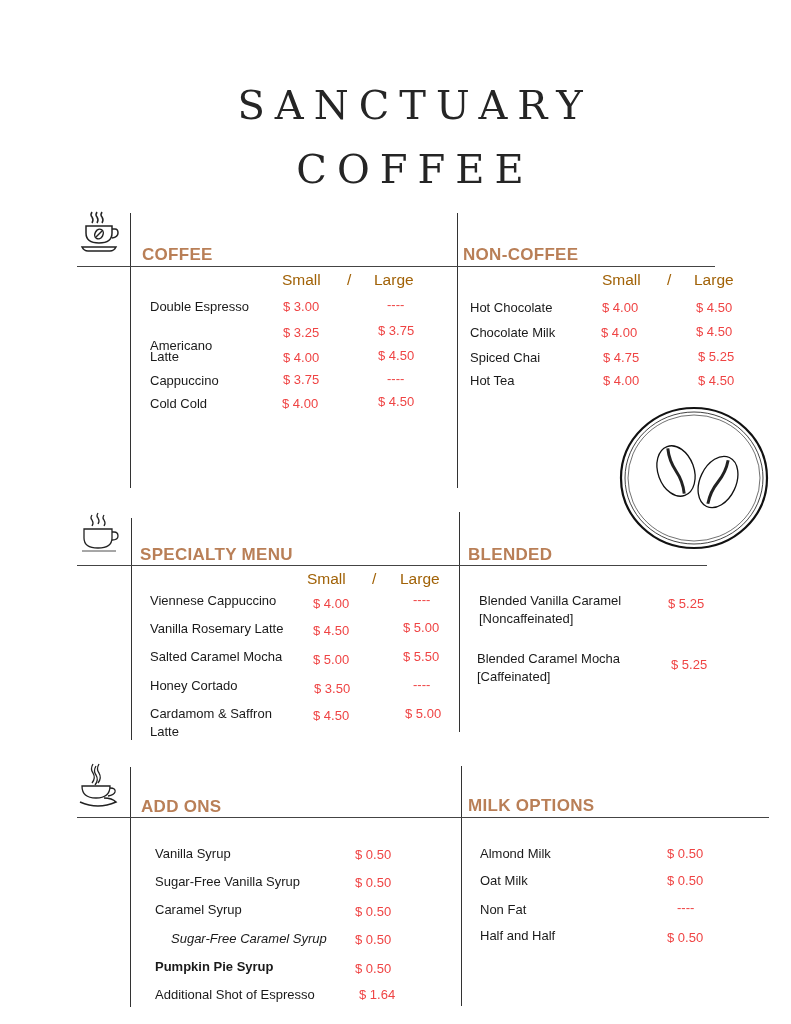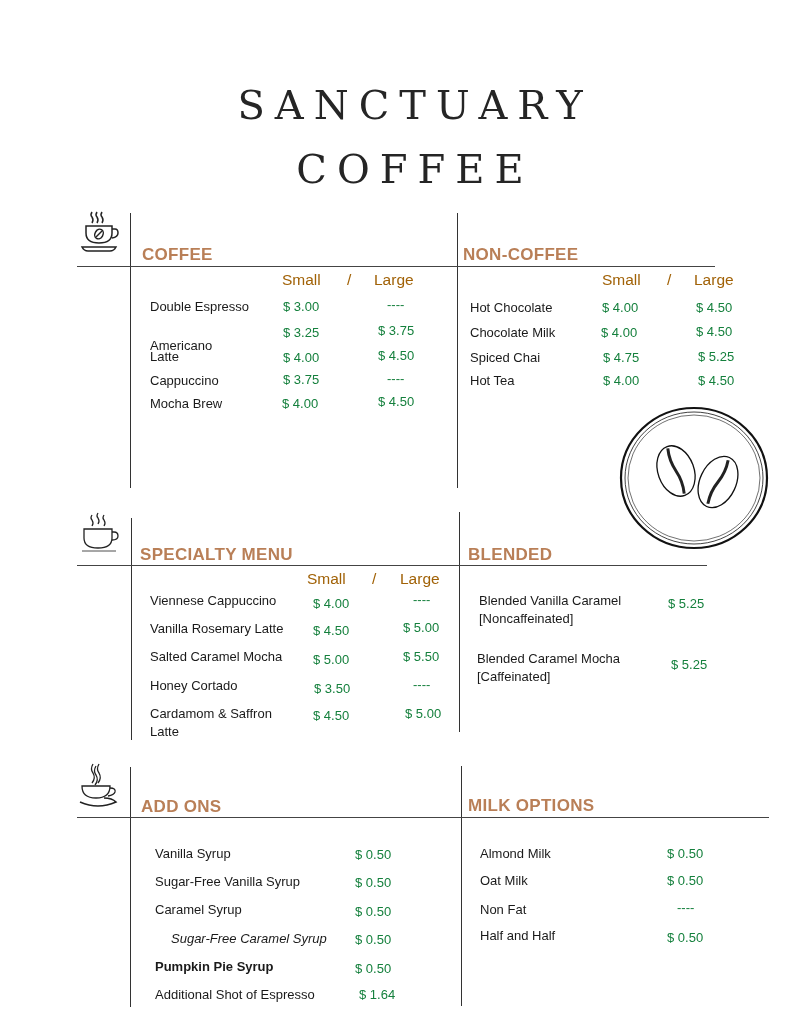--- a/index.html
+++ b/index.html
@@ -10,21 +10,21 @@
            font-family: "DejaVu Serif", serif; font-weight: normal;
            color: #252525; letter-spacing: 10px; font-size: 40px; }
   .hline { position: absolute; height: 1px; background: #444; }
   .vline { position: absolute; width: 1px; background: #333; }
   .sec-title { position: absolute; font-family: "Liberation Sans", sans-serif;
                font-weight: bold; color: #b97f57; font-size: 17px; letter-spacing: 0.3px; }
   .txt { position: absolute; font-size: 13px; color: #1a1a1a; white-space: nowrap;
          font-family: "Liberation Sans", sans-serif; }
   .hdr { position: absolute; font-size: 15.5px; color: #a16207;
          font-family: "Liberation Sans", sans-serif; }
-  .price { position: absolute; font-size: 13px; color: #15803d;
+  .price { position: absolute; font-size: 13px; color: #ef4444;
            font-family: "Liberation Sans", sans-serif; white-space: nowrap; }
   .icon { position: absolute; }
 </style>
 </head>
 <body>
 
 <div class="abs title" style="top:82px;">SANCTUARY</div>
 <div class="abs title" style="top:146px;">COFFEE</div>
 
 <svg class="icon" style="left:80px;top:210px;" width="40" height="44" viewBox="0 0 40 44">
@@ -58,21 +58,21 @@
   <div class="price" style="left:378px;top:323px;">$ 3.75</div>
 
   <div class="txt" style="left:150px;top:349px;">Latte</div>
   <div class="price" style="left:283px;top:350px;">$ 4.00</div>
   <div class="price" style="left:378px;top:348px;">$ 4.50</div>
 
   <div class="txt" style="left:150px;top:373px;">Cappuccino</div>
   <div class="price" style="left:283px;top:372px;">$ 3.75</div>
   <div class="price" style="left:387px;top:371px;">----</div>
 
-  <div class="txt" style="left:150px;top:396px;">Mocha Brew</div>
+  <div class="txt" style="left:150px;top:396px;">Cold Cold</div>
   <div class="price" style="left:282px;top:396px;">$ 4.00</div>
   <div class="price" style="left:378px;top:394px;">$ 4.50</div>
 </div>
 
 <div class="hline" style="left:457px;top:266px;width:258px;"></div>
 <div class="sec-title" style="left:463px;top:245px;">NON-COFFEE</div>
 
 <div class="hdr" style="left:602px;top:271px;">Small</div>
 <div class="hdr" style="left:667px;top:271px;">/</div>
 <div class="hdr" style="left:694px;top:271px;">Large</div>

